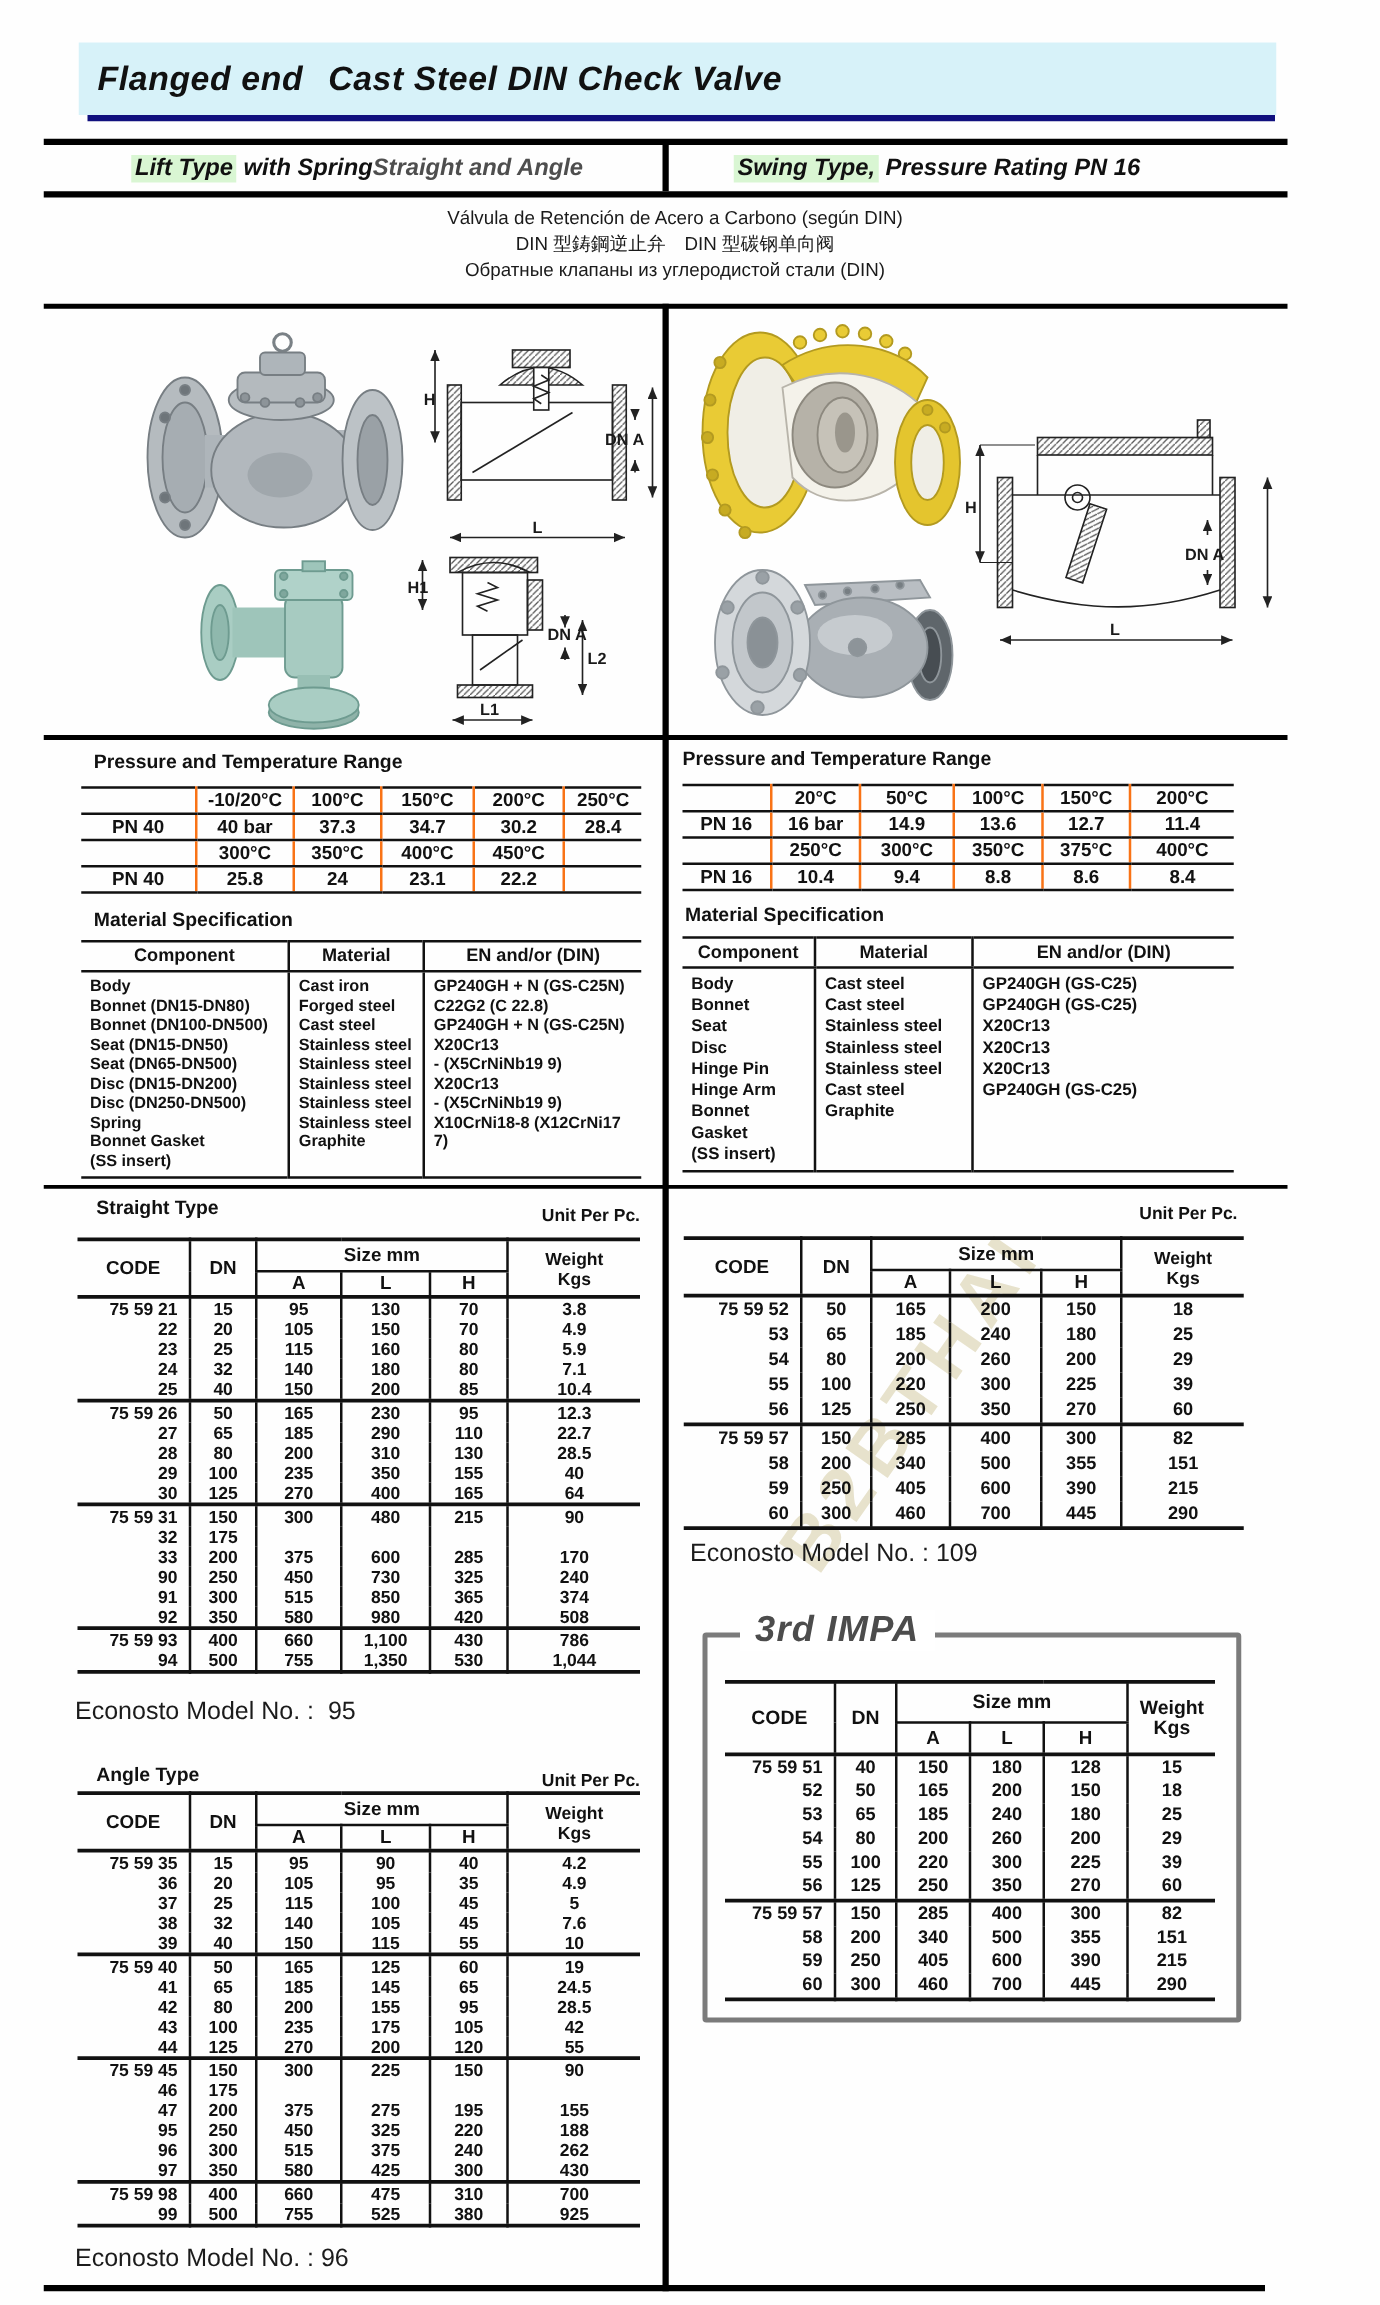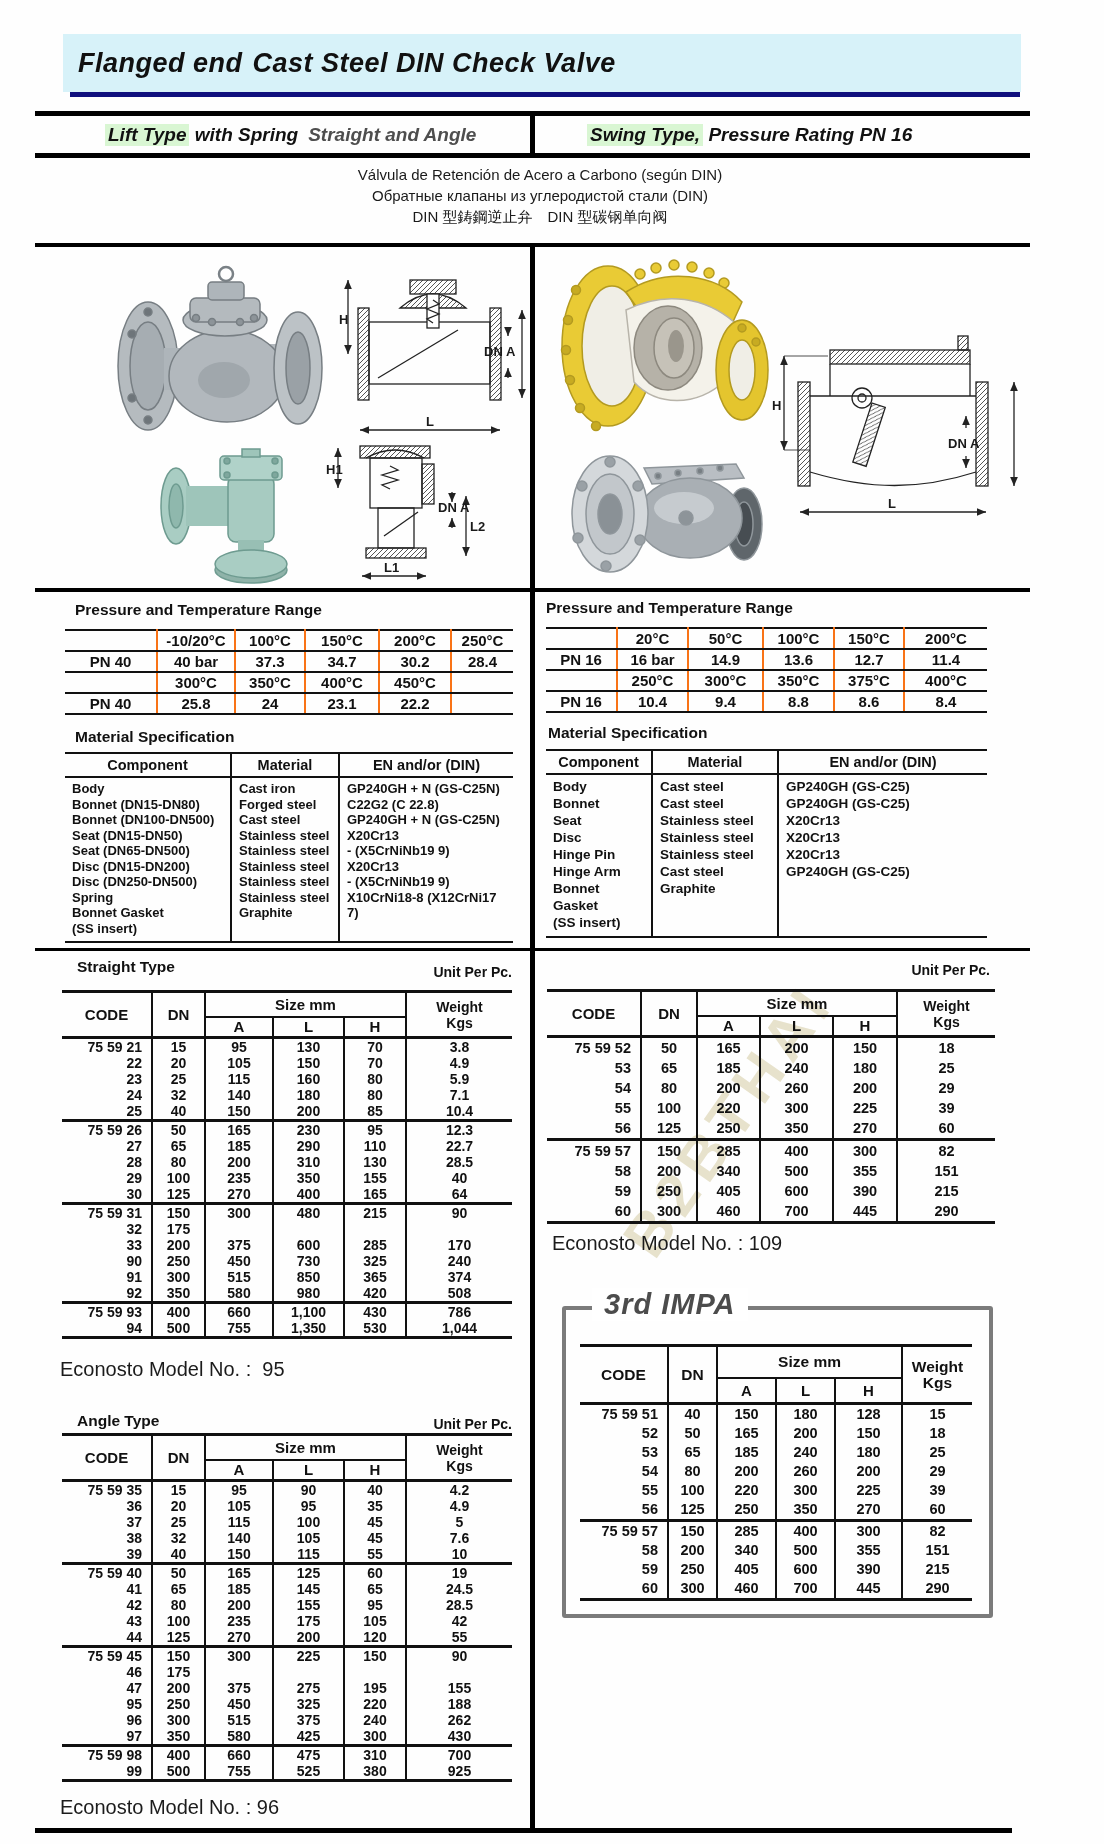--- a/index.html
+++ b/index.html
@@ -5,31 +5,31 @@
   * { margin:0; padding:0; box-sizing:border-box; }
   html,body { background:#ffffff; }
   .page { position:relative; width:1104px; height:1844px; background:#fefefe;
           font-family:"Liberation Sans", sans-serif; color:#111; overflow:hidden; }
   .abs { position:absolute; }
 
   
   .title-band { position:absolute; left:63px; top:34px; width:958px; height:58px;
                 background:#d7f2f9; display:flex; align-items:center; padding-left:15px; }
   .title-band span { font-size:27px; font-weight:bold; font-style:italic; letter-spacing:.5px; white-space:pre; }
-  .title-band .t2 { margin-left:10px; }
+  .title-band .t2 { margin-left:20px; }
   .title-underline { position:absolute; left:70px; top:92px; width:950px; height:5px; background:#10107e; }
 
   
   .type-header { position:absolute; left:35px; top:111px; width:995px; height:47px;
                  border-top:5px solid #000; border-bottom:5px solid #000; display:flex; }
   .th-left  { width:495px; display:flex; align-items:center; justify-content:flex-start; padding-left:70px; }
   .th-right { flex:1; border-left:5px solid #000; display:flex; align-items:center; padding-left:52px; }
   .th-text  { font-size:19px; font-weight:bold; font-style:italic; white-space:pre; }
   .hl { background:#d9f6d3; padding:0 3px; }
-  .gray-sub { color:#4e4e4e; margin-left:10px; }
+  .gray-sub { color:#4e4e4e; margin-left:0; }
 
   .desc { position:absolute; left:0; top:164px; width:1080px; text-align:center;
           font-size:15px; line-height:21px; color:#1a1a1a; }
 
   .rule { position:absolute; background:#000; }
 
   .sec-title { position:absolute; font-size:15.5px; font-weight:bold; }
   .unit  { position:absolute; font-size:14px; font-weight:bold; text-align:right; }
   .model { position:absolute; font-size:20px; color:#1b1b1b; white-space:pre; }
 
@@ -101,22 +101,22 @@
       <span class="th-text gray-sub">Straight and Angle</span>
     </div>
     <div class="th-right">
       <span class="th-text hl">Swing Type,</span>
       <span class="th-text"> Pressure Rating PN 16</span>
     </div>
   </div>
 
   <div class="desc">
     <div>Válvula de Retención de Acero a Carbono (según DIN)</div>
+    <div>DIN 型鋳鋼逆止弁　DIN 型碳钢单向阀</div>
     <div>Обратные клапаны из углеродистой стали (DIN)</div>
-    <div>DIN 型鋳鋼逆止弁　DIN 型碳钢单向阀</div>
   </div>
 
   <div class="rule" style="left:35px; top:243px; width:995px; height:4px;"></div>
   <div class="rule" style="left:35px; top:588px; width:995px; height:4px;"></div>
   <div class="rule" style="left:35px; top:948px; width:995px; height:3px;"></div>
   <div class="rule" style="left:35px; top:1828px; width:977px; height:5px;"></div>
   <div class="rule" style="left:530px; top:243px; width:5px; height:1590px;"></div>
 
   <div class="watermark">B2BTHAI</div>
 

